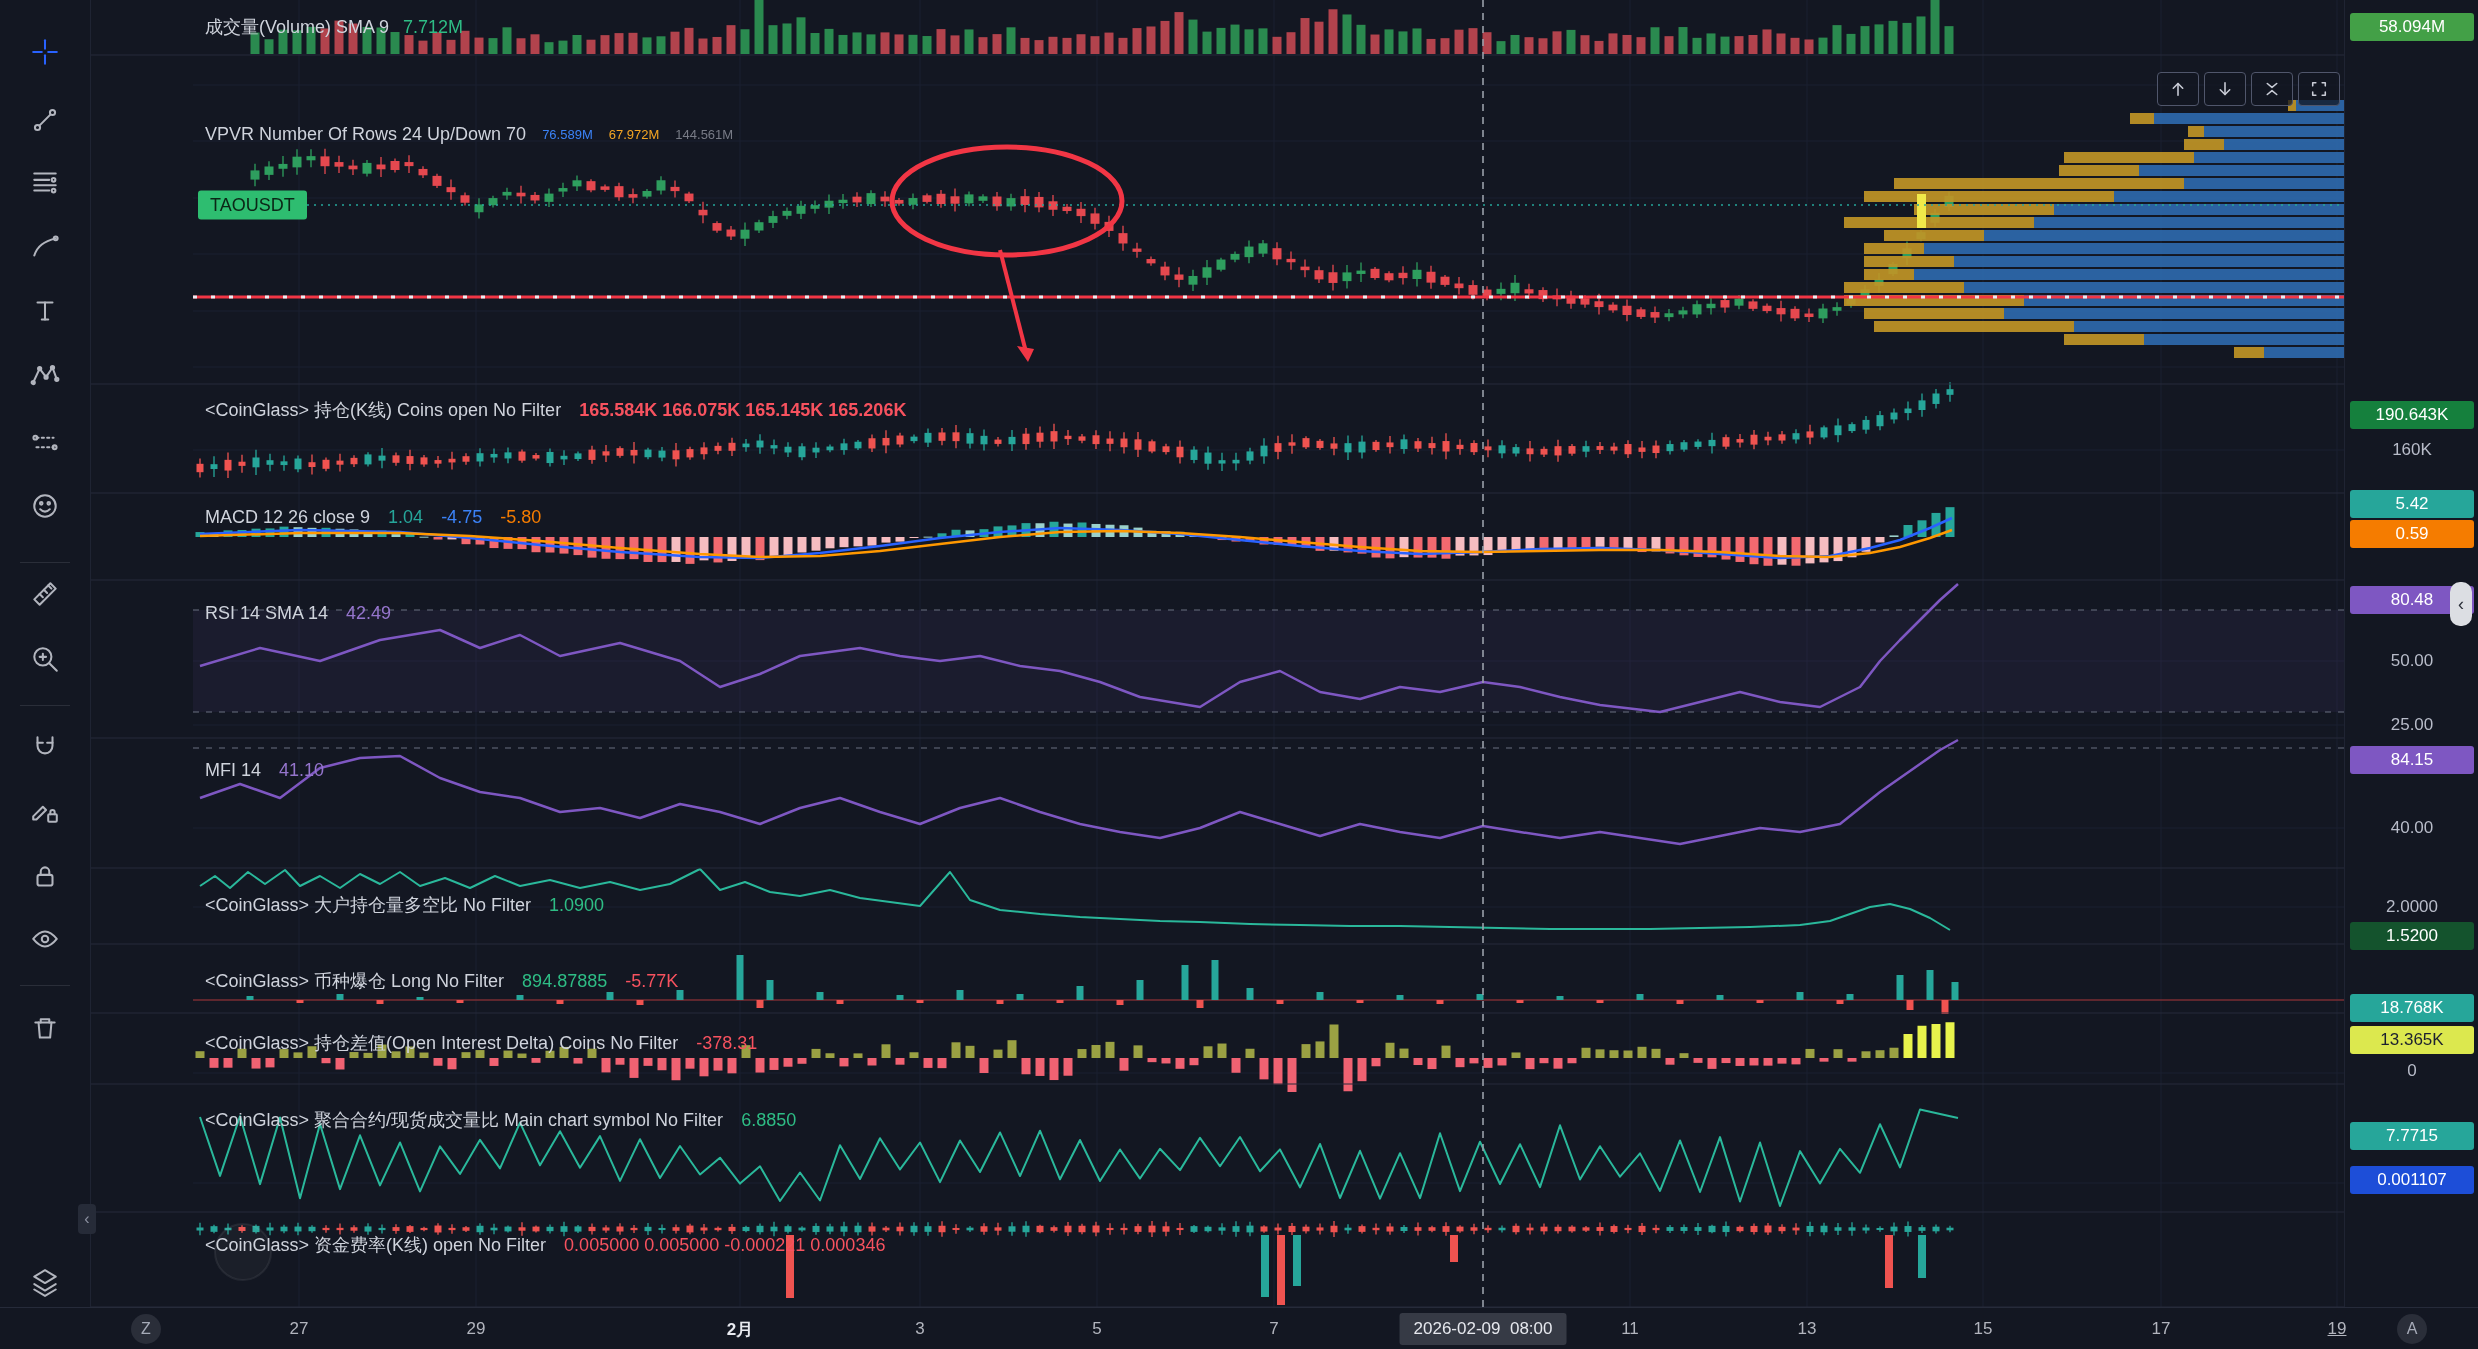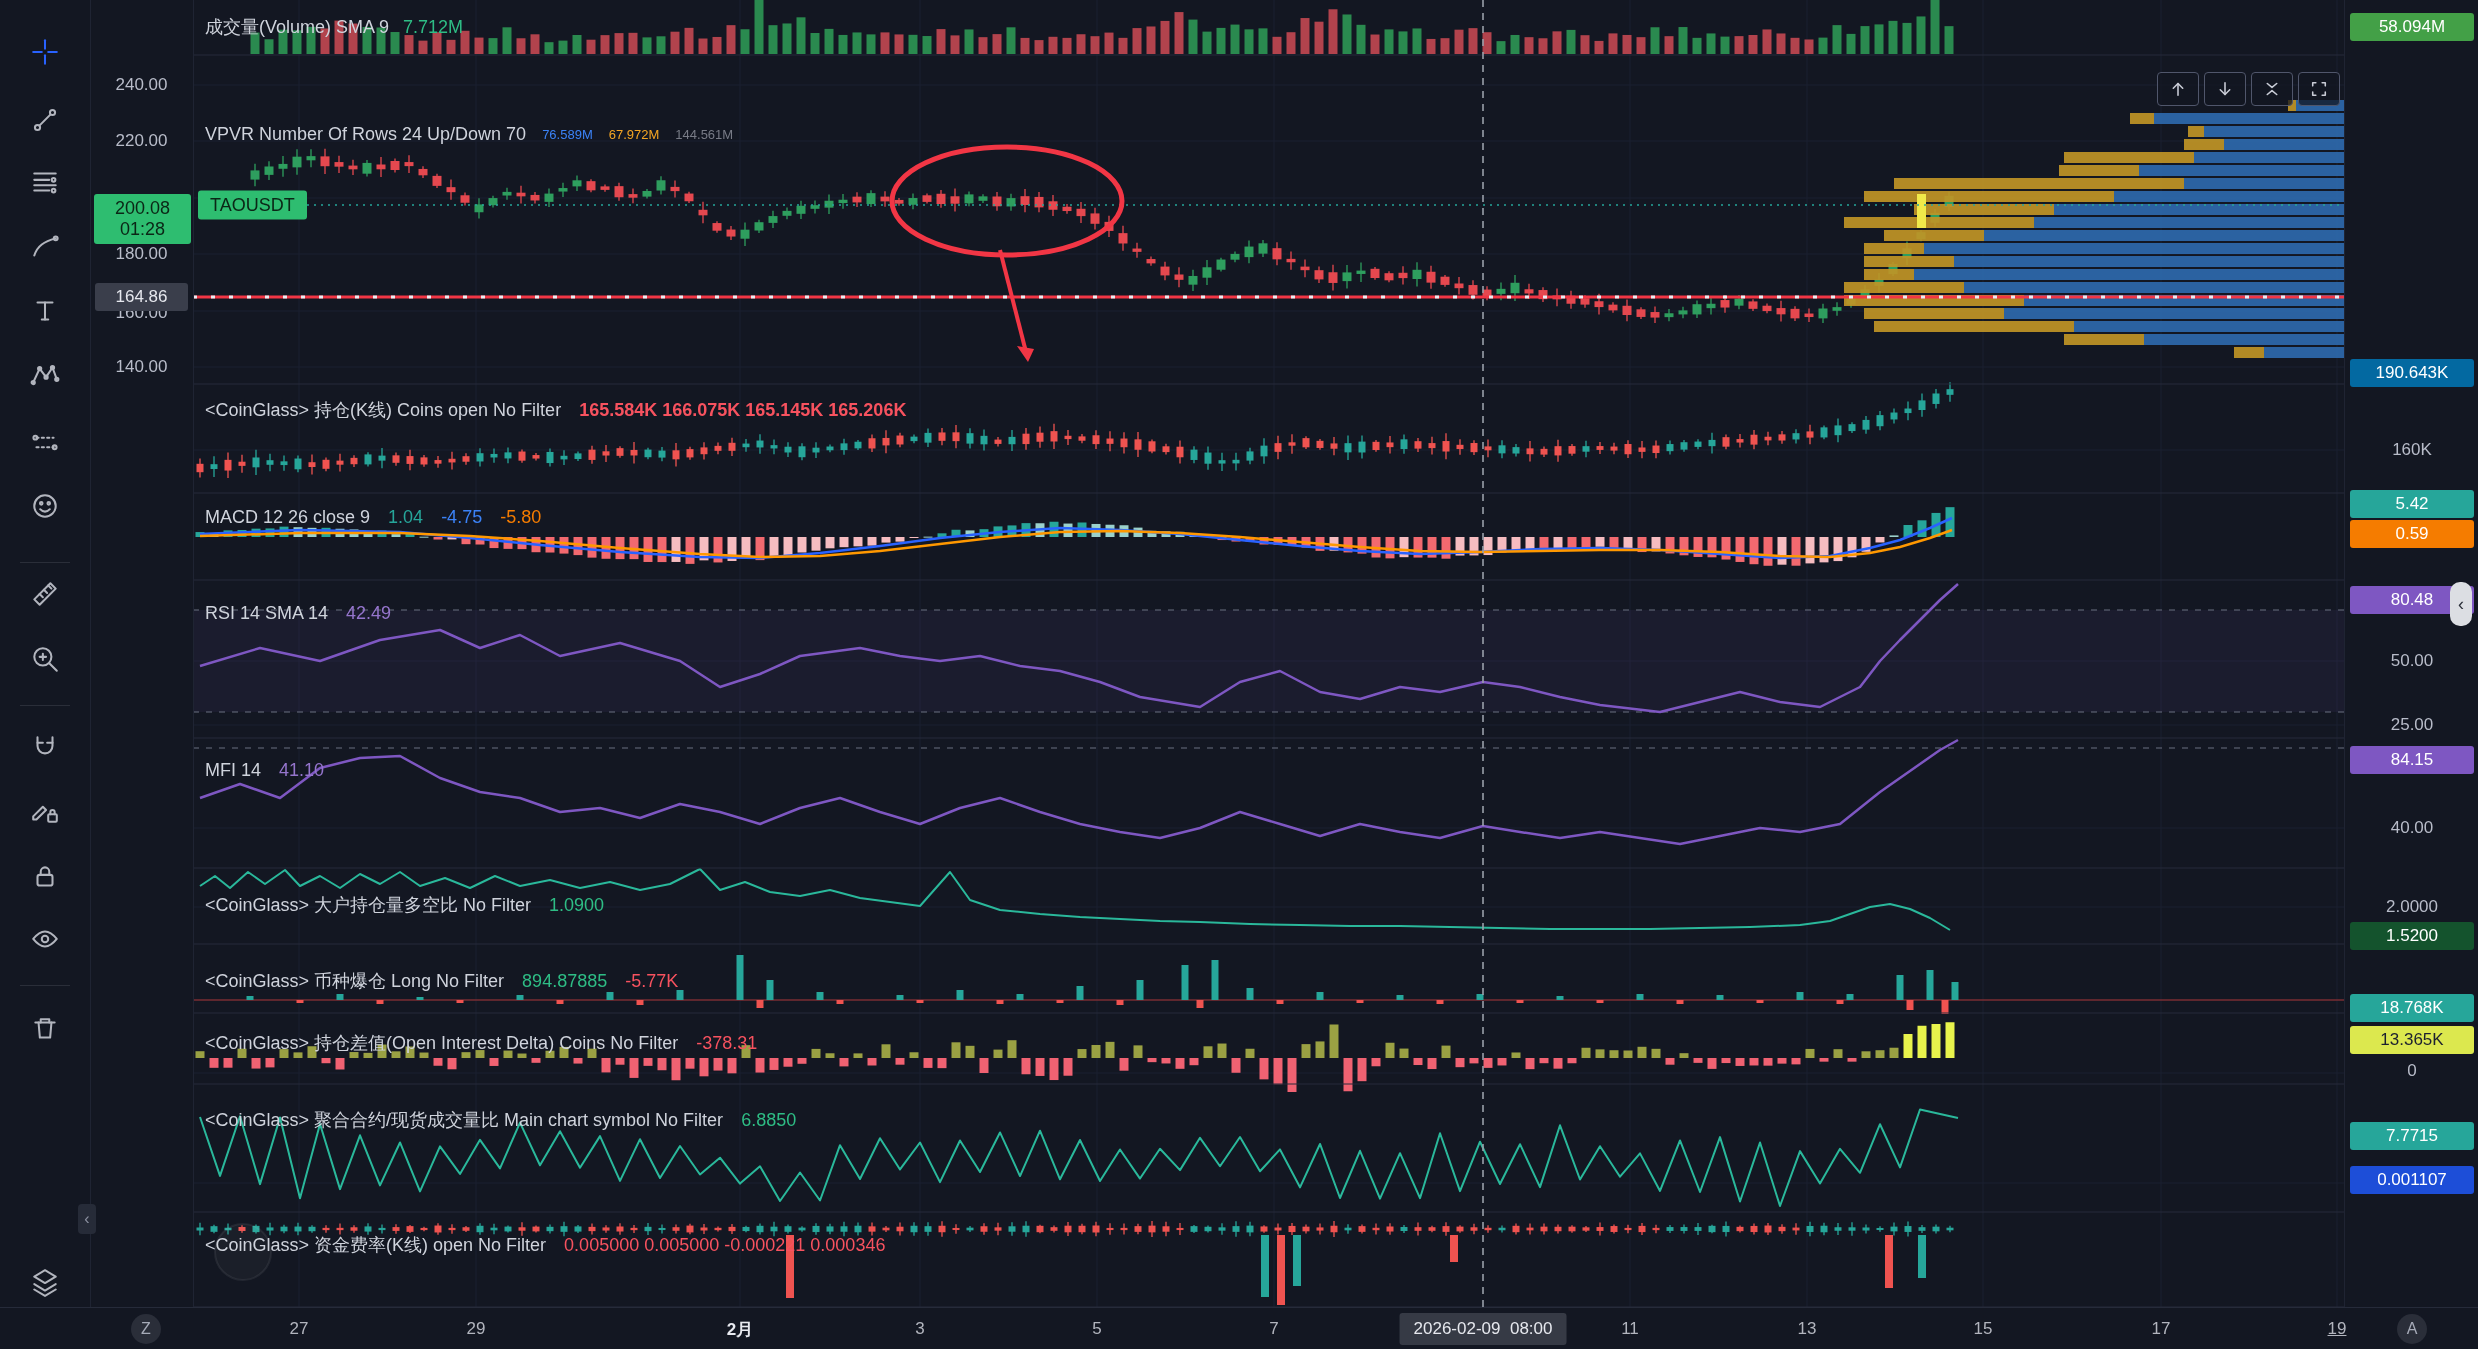--- a/index.html
+++ b/index.html
@@ -1451,35 +1451,23 @@
       <div class="tool" style="top: 1282px;">
         <svg width="30" height="30" viewBox="0 0 28 28">
           <path d="M14 3 l10 6 -10 6 -10 -6 Z"></path>
           <path d="M4 16 l10 6 10 -6"></path>
           <path d="M4 21 l10 6 10 -6"></path>
         </svg>
       </div>
     </div>
   <div id="toolbar-collapse">‹</div>
 
-  <div id="lscale">
-      <div class="tick" style="top: 85px;">240.00</div>
-      <div class="tick" style="top: 141px;">220.00</div>
-      <div class="tick" style="top: 254px;">180.00</div>
-      <div class="tick" style="top: 313px;">160.00</div>
-      <div class="tick" style="top: 367px;">140.00</div>
-      <div class="pbadge" id="price-badge" style="top: 219px;">
-        <div>200.08</div>
-        <div>01:28</div>
-      </div>
-      <div class="pbadge" id="last-badge" style="top: 297px;">164.86</div>
-    </div>
   <div id="rscale">
       <div class="pbadge" style="background: rgb(67, 160, 71); color: rgb(255, 255, 255); top: 27px;">58.094M</div>
-      <div class="pbadge" style="background: #0369a1; color: rgb(255, 255, 255); top: 373px;">190.643K</div>
+      <div class="pbadge" style="background: #15803d; color: rgb(255, 255, 255); top: 415px;">190.643K</div>
       <div class="tick" style="top: 450px;">160K</div>
       <div class="pbadge" style="background: rgb(38, 166, 154); color: rgb(255, 255, 255); top: 504px;">5.42</div>
       <div class="pbadge" style="background: rgb(245, 124, 0); color: rgb(255, 255, 255); top: 534px;">0.59</div>
       <div class="pbadge" style="background: rgb(126, 87, 194); color: rgb(255, 255, 255); top: 600px;">80.48</div>
       <div class="tick" style="top: 661px;">50.00</div>
       <div class="tick" style="top: 725px;">25.00</div>
       <div class="pbadge" style="background: rgb(126, 87, 194); color: rgb(255, 255, 255); top: 760px;">84.15</div>
       <div class="tick" style="top: 828px;">40.00</div>
       <div class="tick" style="top: 907px;">2.0000</div>
       <div class="pbadge" style="background: #14532d; color: rgb(255, 255, 255); top: 936px;">1.5200</div>

